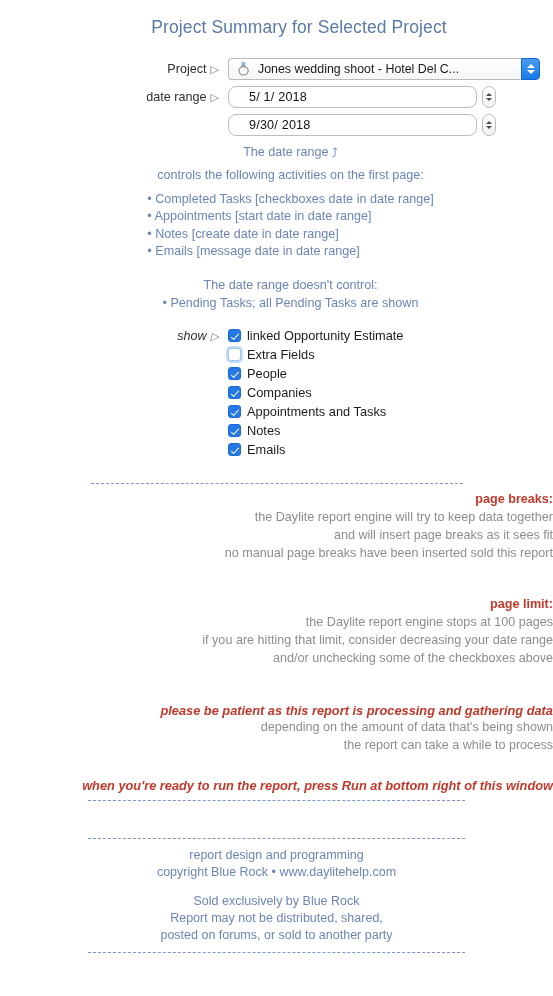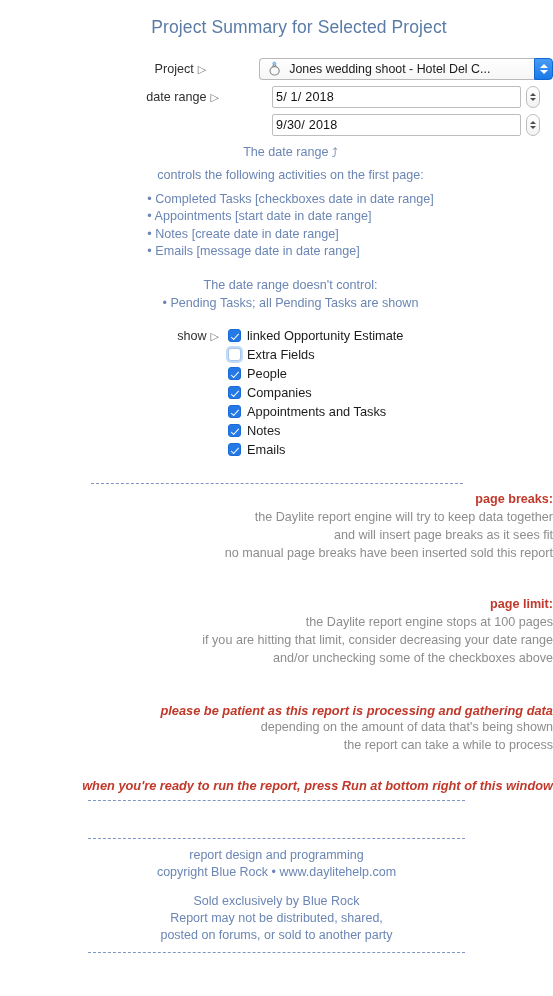--- a/index.html
+++ b/index.html
@@ -30,21 +30,20 @@
 
   
   .form-area {
     margin-top: 20px;
   }
   .form-row {
     display: flex;
     align-items: center;
     justify-content: flex-start;
     margin-bottom: 6px;
-    gap: 44px;
   }
   .form-label {
     width: 228px;
     text-align: right;
     padding-right: 9px;
     box-sizing: border-box;
     font-size: 12.6px;
     color: #2e2e2e;
     white-space: nowrap;
   }
@@ -107,27 +106,27 @@
   
   .date-wrap {
     display: flex;
     align-items: center;
     width: 268px;
   }
   .date-field {
     flex: 1;
     height: 22px;
     border: 1px solid #bdbdbd;
-    border-radius: 2px;
+    border-radius: 8px;
     background: #ffffff;
     font-size: 12.6px;
     color: #111111;
     display: flex;
     align-items: center;
-    padding-left: 3px;
+    padding-left: 20px;
     box-sizing: border-box;
     letter-spacing: 0.2px;
   }
   .date-stepper {
     width: 14px;
     height: 22px;
     margin-left: 5px;
     border: 1px solid #bcbcbc;
     border-radius: 7px;
     background: linear-gradient(#ffffff, #f2f2f2);
@@ -173,20 +172,21 @@
     align-items: center;
     margin-bottom: 4px;
   }
   .cb-label-cell {
     width: 228px;
     text-align: right;
     padding-right: 9px;
     box-sizing: border-box;
     font-size: 12.6px;
     color: #2e2e2e;
+    font-style: italic;
   }
   .cb-box {
     width: 13px;
     height: 13px;
     border-radius: 3px;
     flex: 0 0 auto;
     box-sizing: border-box;
     position: relative;
   }
   .cb-box.checked {

